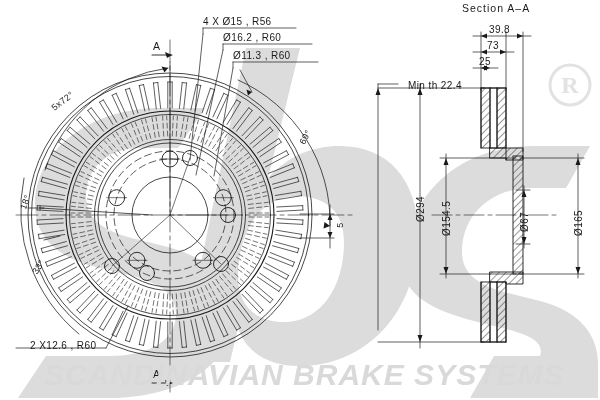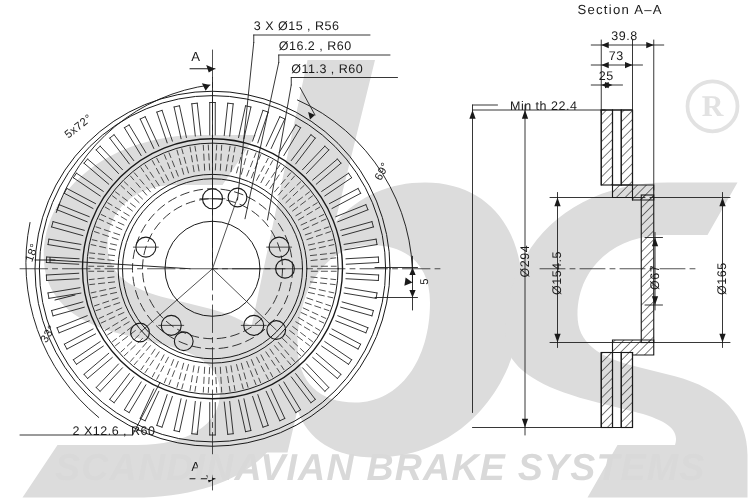--- a/index.html
+++ b/index.html
@@ -405,24 +405,24 @@
 
       <g stroke-width="0.7">
         <line x1="378" y1="84" x2="378" y2="330"></line>
         <line x1="378" y1="84" x2="398" y2="84"></line>
         <path d="M378 88 l -2.5 7 l 5 0 z" fill="#1a1a1a" stroke="none"></path>
       </g>
     </g>
   </svg>
 
   <div>
-    <div class="lbl" style="left:203px; top:16px;">3 X Ø15 , R56</div>
+    <div class="lbl" style="left:203px; top:16px;">4 X Ø15 , R56</div>
     <div class="lbl" style="left:223px; top:32px;">Ø16.2 , R60</div>
     <div class="lbl" style="left:233px; top:50px;">Ø11.3 , R60</div>
-    <div class="lbl" style="left:30px; top:340px;margin-left:28px;">2 X12.6 , R60</div>
+    <div class="lbl" style="left:30px; top:340px;">2 X12.6 , R60</div>
 
     <div class="lbl sm" style="left:50px; top:96px; transform:rotate(-38deg);">5x72°</div>
     <div class="lbl sm" style="left:18px; top:197px; transform:rotate(-70deg);">18°</div>
     <div class="lbl sm" style="left:31px; top:262px; transform:rotate(-58deg);">33°</div>
     <div class="lbl sm" style="left:298px; top:132px; transform:rotate(-62deg);">69°</div>
 
     <div class="lbl sm" style="left:337px; top:220px; transform:rotate(-90deg);">5</div>
 
     <div class="lbl tt" style="left:153px; top:40px;">A</div>
     <div class="lbl tt" style="left:153px; top:368px;">A</div>

